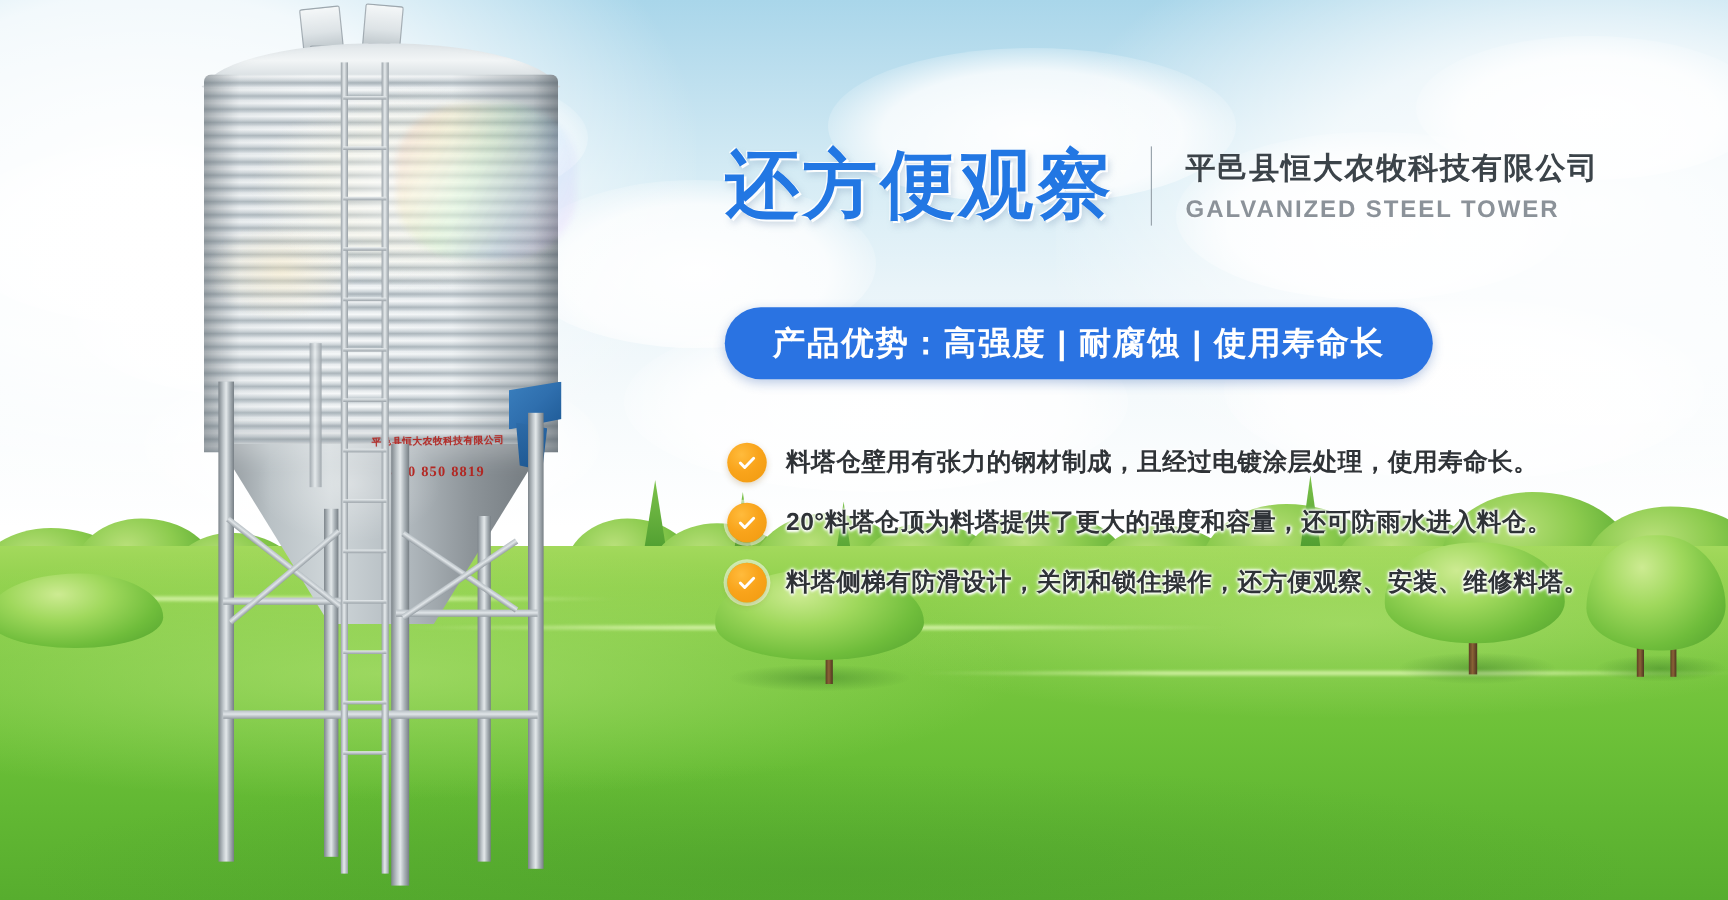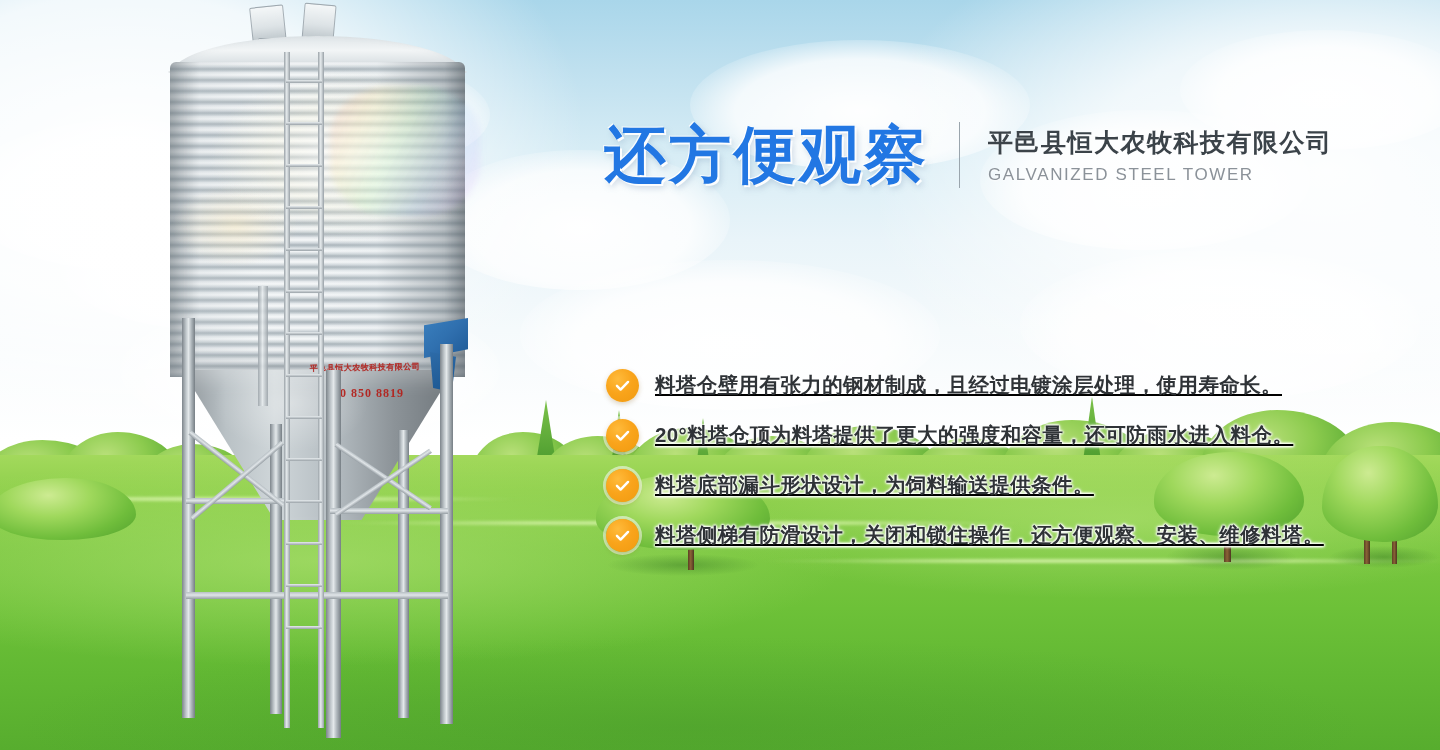--- a/index.html
+++ b/index.html
@@ -280,22 +280,22 @@
     font-size: 25px;
     font-weight: bold;
     color: #3b4349;
     letter-spacing: 1.5px;
     line-height: 1.25;
     white-space: nowrap;
     text-shadow: 0 1px 2px rgba(255,255,255,0.85);
   }
   .company-sub {
     margin-top: 7px;
-    font-size: 17px;
-    font-weight: normal;
+    font-size: 20px;
+    font-weight: bold;
     color: #8b9299;
     letter-spacing: 1.6px;
     white-space: nowrap;
     text-shadow: 0 1px 2px rgba(255,255,255,0.8);
   }
 
   .advantage-pill {
     position: absolute;
     left: 604px; top: 256px;
     height: 60px;
@@ -311,21 +311,20 @@
     color: #ffffff;
     font-size: 27px;
     font-weight: bold;
     letter-spacing: 1.5px;
   }
 
   .feature-list {
     position: absolute;
     left: 606px; top: 360px;
     width: 700px;
-    text-decoration: underline;
   }
   .feature-item {
     position: relative;
     height: 50px;
     display: flex;
     align-items: center;
   }
   .check-badge {
     flex: 0 0 auto;
     width: 33px; height: 33px;
@@ -476,20 +475,23 @@
 
   <div class="headline-row">
     <div class="headline">还方便观察</div>
     <div class="headline-divider"></div>
     <div class="company-block">
       <div class="company-name">平邑县恒大农牧科技有限公司</div>
       <div class="company-sub">GALVANIZED STEEL TOWER</div>
     </div>
   </div>
 
+  <div class="advantage-pill">
+    <span class="advantage-pill-text">产品优势：高强度 | 耐腐蚀 | 使用寿命长</span>
+  </div>
 
   <div class="feature-list">
     <div class="feature-item">
       <span class="check-badge">
         <svg width="19" height="19" viewBox="0 0 24 24">
             <path d="M5 12.5l4.6 4.6L19 7.5" fill="none" stroke="#ffffff" stroke-width="3.1" stroke-linecap="round" stroke-linejoin="round"></path>
           </svg>
       </span>
       <span class="feature-text">料塔仓壁用有张力的钢材制成，且经过电镀涂层处理，使用寿命长。</span>
     </div>
@@ -500,25 +502,17 @@
           </svg>
       </span>
       <span class="feature-text">20°料塔仓顶为料塔提供了更大的强度和容量，还可防雨水进入料仓。</span>
     </div>
     <div class="feature-item">
       <span class="check-badge">
         <svg width="19" height="19" viewBox="0 0 24 24">
             <path d="M5 12.5l4.6 4.6L19 7.5" fill="none" stroke="#ffffff" stroke-width="3.1" stroke-linecap="round" stroke-linejoin="round"></path>
           </svg>
       </span>
-      <span class="feature-text">料塔底部漏斗形状设计，为饲料输送提供条件。</span>
-    </div>
-    <div class="feature-item">
-      <span class="check-badge">
-        <svg width="19" height="19" viewBox="0 0 24 24">
-            <path d="M5 12.5l4.6 4.6L19 7.5" fill="none" stroke="#ffffff" stroke-width="3.1" stroke-linecap="round" stroke-linejoin="round"></path>
-          </svg>
-      </span>
       <span class="feature-text">料塔侧梯有防滑设计，关闭和锁住操作，还方便观察、安装、维修料塔。</span>
     </div>
   </div>
 
 </div>
 
 </body></html>

